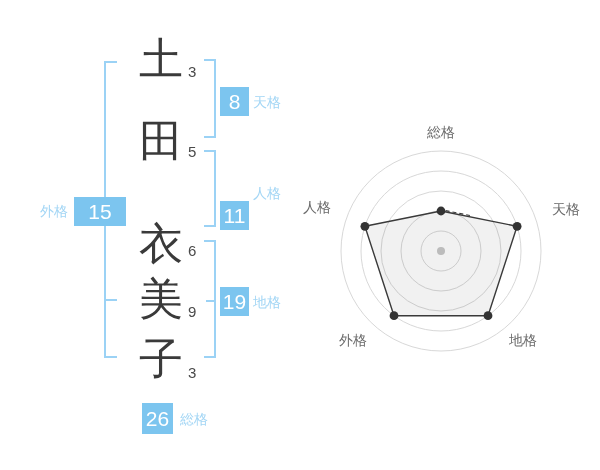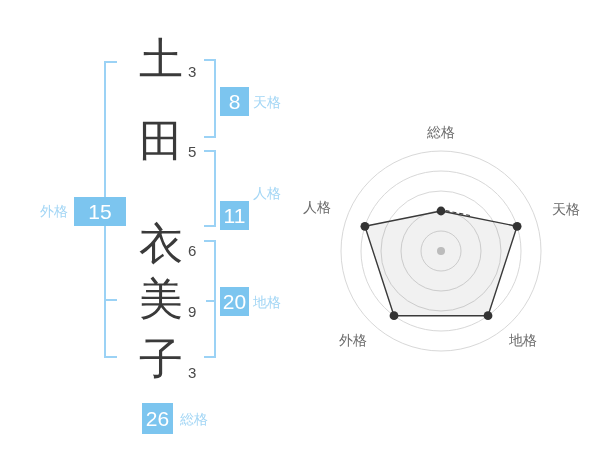--- a/index.html
+++ b/index.html
@@ -72,21 +72,21 @@
 
   <div class="bracket bracket-left"></div>
   <div class="tick tick-left-mid"></div>
   <div class="bracket bracket-right rb1"></div>
   <div class="bracket bracket-right rb2"></div>
   <div class="bracket bracket-right rb3"></div>
   <div class="tick tick-rb3-mid"></div>
 
   <div class="badge b8">8</div>
   <div class="badge b11">11</div>
-  <div class="badge b18">20</div>
+  <div class="badge b18">19</div>
   <div class="badge b15">15</div>
   <div class="badge b26">26</div>
 
   <div class="badge-label lbl-ten">天格</div>
   <div class="badge-label lbl-jin">人格</div>
   <div class="badge-label lbl-chi">地格</div>
   <div class="badge-label lbl-gai">外格</div>
   <div class="badge-label lbl-sou">総格</div>
 
   <div class="radar-wrap">

